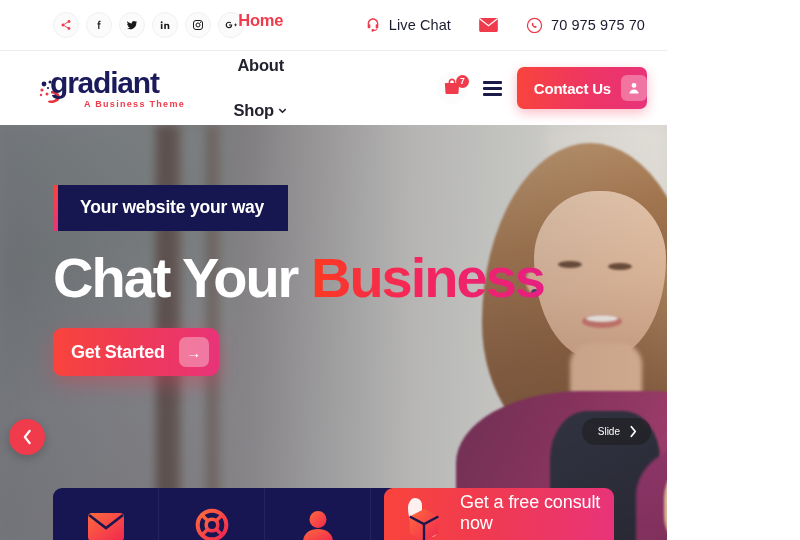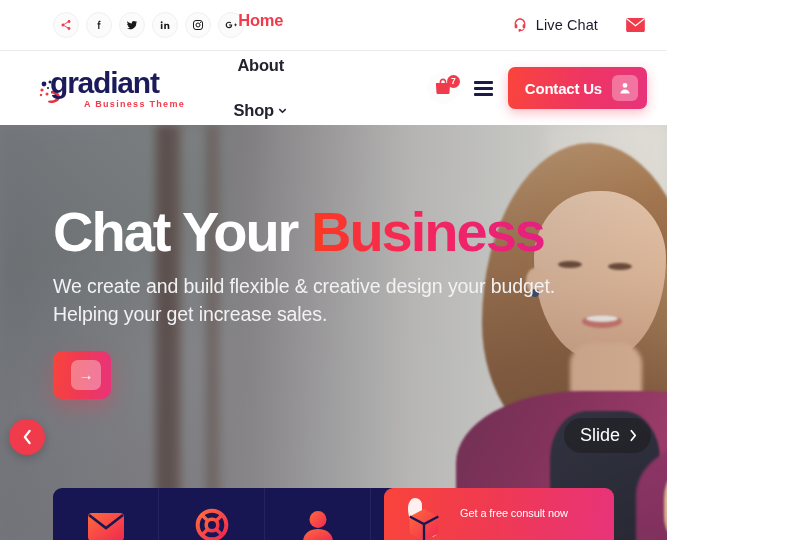--- a/index.html
+++ b/index.html
@@ -66,21 +66,21 @@
     position:absolute; top:3px; right:-1px;
     background:#ef3b4b; color:#fff; border-radius:50%;
     width:13px; height:13px; font-size:8.5px; font-weight:bold;
     display:flex; align-items:center; justify-content:center; line-height:1;
   }
   .burger { display:flex; flex-direction:column; gap:3px; padding:2px; }
   .burger span { display:block; width:19px; height:3px; background:#1b1b4a; border-radius:1px; }
   .contact-btn {
     display:flex; align-items:center; gap:10px;
     background:linear-gradient(95deg,#f9443c 0%,#ee3564 55%,#e8337a 100%);
-    border-radius:7px; padding:8px 9px 8px 17px;
+    border-radius:7px; padding:8px 0 8px 17px;
     box-shadow:0 4px 12px rgba(238,53,80,.32);
   }
   .contact-btn .label { color:#fff; font-size:15px; font-weight:bold; letter-spacing:-.2px; }
   .contact-btn .pic {
     width:26px; height:26px; border-radius:6px;
     background:rgba(255,255,255,.32);
     display:flex; align-items:center; justify-content:center;
   }
 
   
@@ -206,21 +206,21 @@
   }
   .slider-prev {
     position:absolute; left:9px; top:294px; width:36px; height:36px; border-radius:50%;
     background:#ef3b4b; color:#fff; display:flex; align-items:center; justify-content:center;
     box-shadow:0 3px 10px rgba(0,0,0,.2);
   }
   .slide-pill {
     position:absolute; right:16px; top:293px;
     display:flex; align-items:center; gap:9px;
     background:rgba(30,28,30,.55); border-radius:18px;
-    padding:7px 13px 7px 16px; color:#fff; font-size:18px; backdrop-filter:blur(2px);
+    padding:7px 13px 7px 16px; color:#fff; font-size:10px; backdrop-filter:blur(2px);
   }
 
   
   .cards {
     position:absolute; left:53px; bottom:0; display:flex;
     border-radius:9px 9px 0 0; overflow:hidden;
   }
   .card {
     width:106px; height:52px; background:#171653;
     display:flex; align-items:flex-end; justify-content:center;
@@ -237,21 +237,21 @@
   .card .ci { margin-bottom:-6px; position:relative; z-index:2; }
   .consult {
     position:absolute; right:53px; bottom:0; width:230px; height:52px;
     background:linear-gradient(95deg,#f9443c 0%,#f03a50 45%,#e8337a 100%);
     border-radius:9px 9px 0 0;
     display:flex; align-items:center; gap:6px; padding-left:24px;
     overflow:hidden;
   }
   .consult .ph { flex:0 0 auto; margin-bottom:-8px; }
   .consult .ctext {
-    color:#fff; font-size:11px; letter-spacing:-.1px; margin-left:16px; margin-bottom:2px;
+    color:#fff; font-size:18px; letter-spacing:-.1px; margin-left:16px; margin-bottom:2px;
   }
 </style>
 </head>
 <body>
 
 <div class="page">
 
   <div class="topbar">
     <div class="social-group">
       <a class="social-btn share">
@@ -297,20 +297,29 @@
         </span>
         <span>Live Chat</span>
       </div>
       <div class="tb-item">
         <span class="ic">
           <svg width="19" height="14" viewBox="0 0 24 18" fill="#ef3b4b">
               <path d="M2 0h20c1.1 0 2 .9 2 2v14c0 1.1-.9 2-2 2H2c-1.1 0-2-.9-2-2V2C0 .9.9 0 2 0z"></path>
               <path d="M.6 1.1L12 10 23.4 1.1" stroke="#fff" stroke-width="1.6" fill="none"></path>
             </svg>
         </span>
+      </div>
+      <div class="tb-item">
+        <span class="ic">
+          <svg width="17" height="17" viewBox="0 0 24 24" fill="none" stroke="#ef3b4b" stroke-width="1.8">
+              <circle cx="12" cy="12" r="10"></circle>
+              <path d="M9.2 8.2c.3-.1.6 0 .8.3l.8 1.3c.1.3.1.6-.1.8l-.5.5c.4.9 1.2 1.7 2.1 2.1l.5-.5c.2-.2.5-.3.8-.1l1.3.8c.3.2.4.5.3.8-.3.8-1 1.3-1.9 1.2-2.6-.3-4.9-2.6-5.2-5.2-.1-.8.4-1.6 1.1-1.9z" fill="#ef3b4b" stroke="none"></path>
+            </svg>
+        </span>
+        <span>70 975 975 70</span>
       </div>
     </div>
   </div>
 
   <div class="header">
     <a class="logo">
       <span class="logo-mark">
         <svg width="34" height="28" viewBox="0 0 34 28">
           <circle cx="6" cy="7" r="2.4" fill="#1b1b5c"></circle>
           <circle cx="12" cy="5" r="1.5" fill="#1b1b5c"></circle>
@@ -393,25 +402,28 @@
         <div class="p-shirt"></div>
         <div class="p-arm"></div>
         <div class="p-phone"></div>
         <div class="p-hand"></div>
         <div class="p-watch"></div>
       </div>
       <div class="hero-tint"></div>
     </div>
 
     <div class="hero-content">
+      <div class="tagline">
+        <span>Your website your way</span>
+      </div>
       <h1 class="headline">
         <span>Chat Your </span><span class="grad">Business</span>
       </h1>
-      <p class="hero-desc">We create and build flexible &amp; creative design your budget. Helping your get increase sales.</p>
       <a class="get-started">
+        <span class="label">Get Started</span>
         <span class="arrow">→</span>
       </a>
     </div>
 
     <a class="slider-prev">
       <svg width="11" height="16" viewBox="0 0 12 18" fill="none" stroke="#fff" stroke-width="2.4" stroke-linecap="round" stroke-linejoin="round">
           <path d="M8.5 2L3 9l5.5 7"></path>
         </svg>
     </a>
     <div class="slide-pill">

